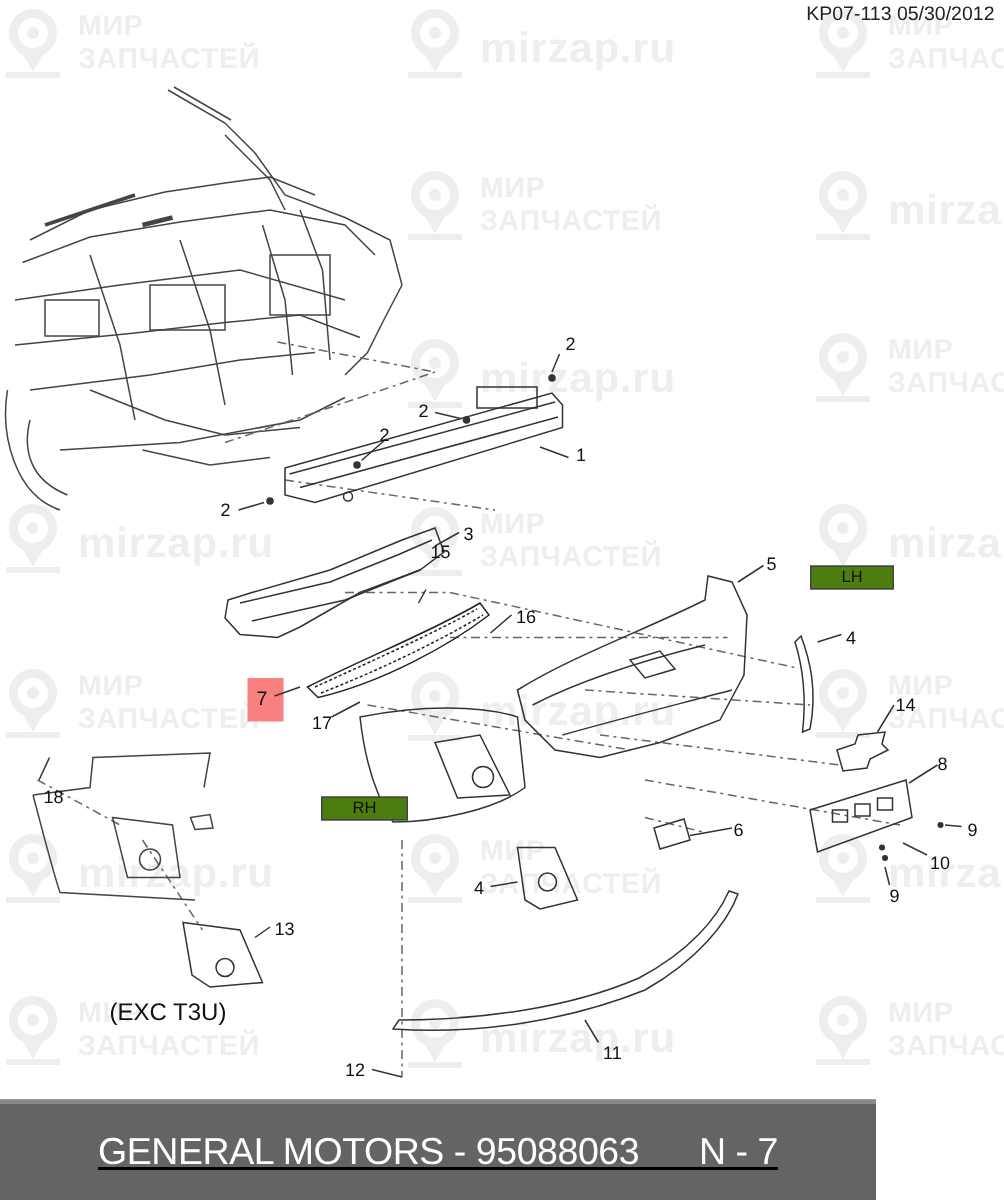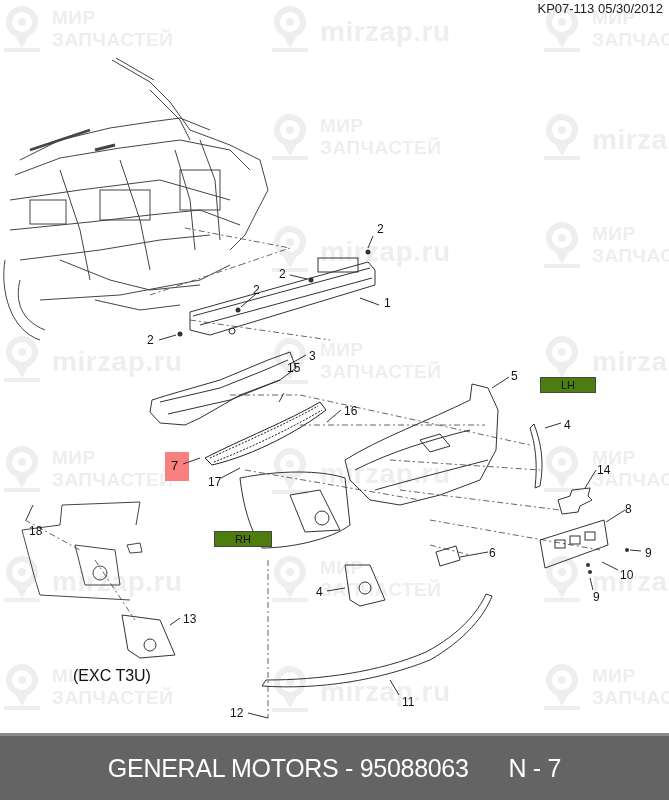--- a/index.html
+++ b/index.html
@@ -8,21 +8,21 @@
   .header-code { position:absolute; right:6px; top:1px; font-size:13px; color:#222; font-family:"Liberation Sans", sans-serif; }
   .wm { position:absolute; color:#eeeeee; font-weight:bold; font-family:"Liberation Sans", sans-serif; line-height:1; }
   .wm .pin { position:absolute; left:0; top:0; width:36px; height:46px; }
   .wm .txt { position:absolute; left:48px; font-size:19px; white-space:nowrap; letter-spacing:0.5px; }
   .wm.big .txt.l1 { top:2px; }
   .wm.big .txt.l2 { top:24px; }
   .wm.site .txt { top:12px; font-size:28px; }
   .callout { position:absolute; font-size:12px; color:#111; font-family:"Liberation Sans", sans-serif; }
   .boxlabel { position:absolute; border:1px solid #444; padding:1px 20px; font-size:11px; color:#111; background:#4d7c0f; }
   .highlight { position:absolute; left:165px; top:452px; width:24px; height:29px; background:#f98080; }
-  .footer { position:absolute; left:0; top:733px; width:669px; height:67px; background:#646464; border-top:3px solid #8a8a8a; box-sizing:border-box; display:flex; align-items:center; justify-content:center; }
+  .footer { position:absolute; left:0; top:733px; width:584px; height:67px; background:#646464; border-top:3px solid #8a8a8a; box-sizing:border-box; display:flex; align-items:center; justify-content:center;text-decoration:underline; }
   .footer-text { color:#ffffff; font-size:25px; font-family:"Liberation Sans", sans-serif; letter-spacing:-0.3px; white-space:pre; }
   svg.diagram { position:absolute; left:0; top:0; }
 </style>
 </head>
 <body>
 
 <div class="canvas">
 
   <div class="wm big" style="left:4px; top:6px;">
     <svg class="pin" viewBox="0 0 36 46">

